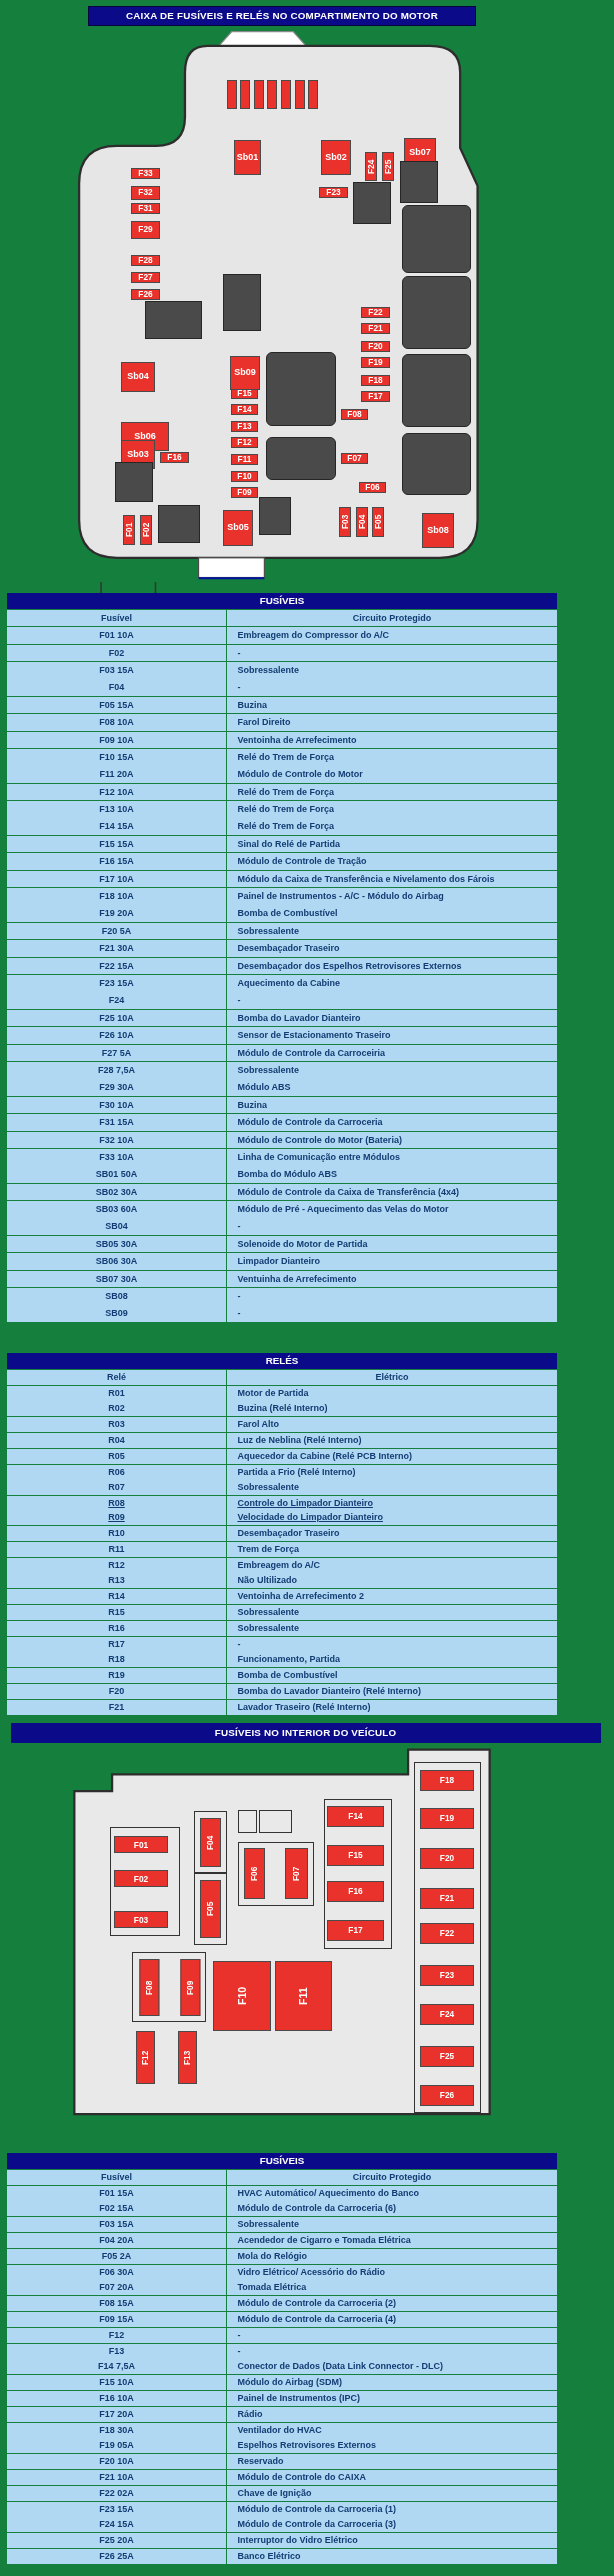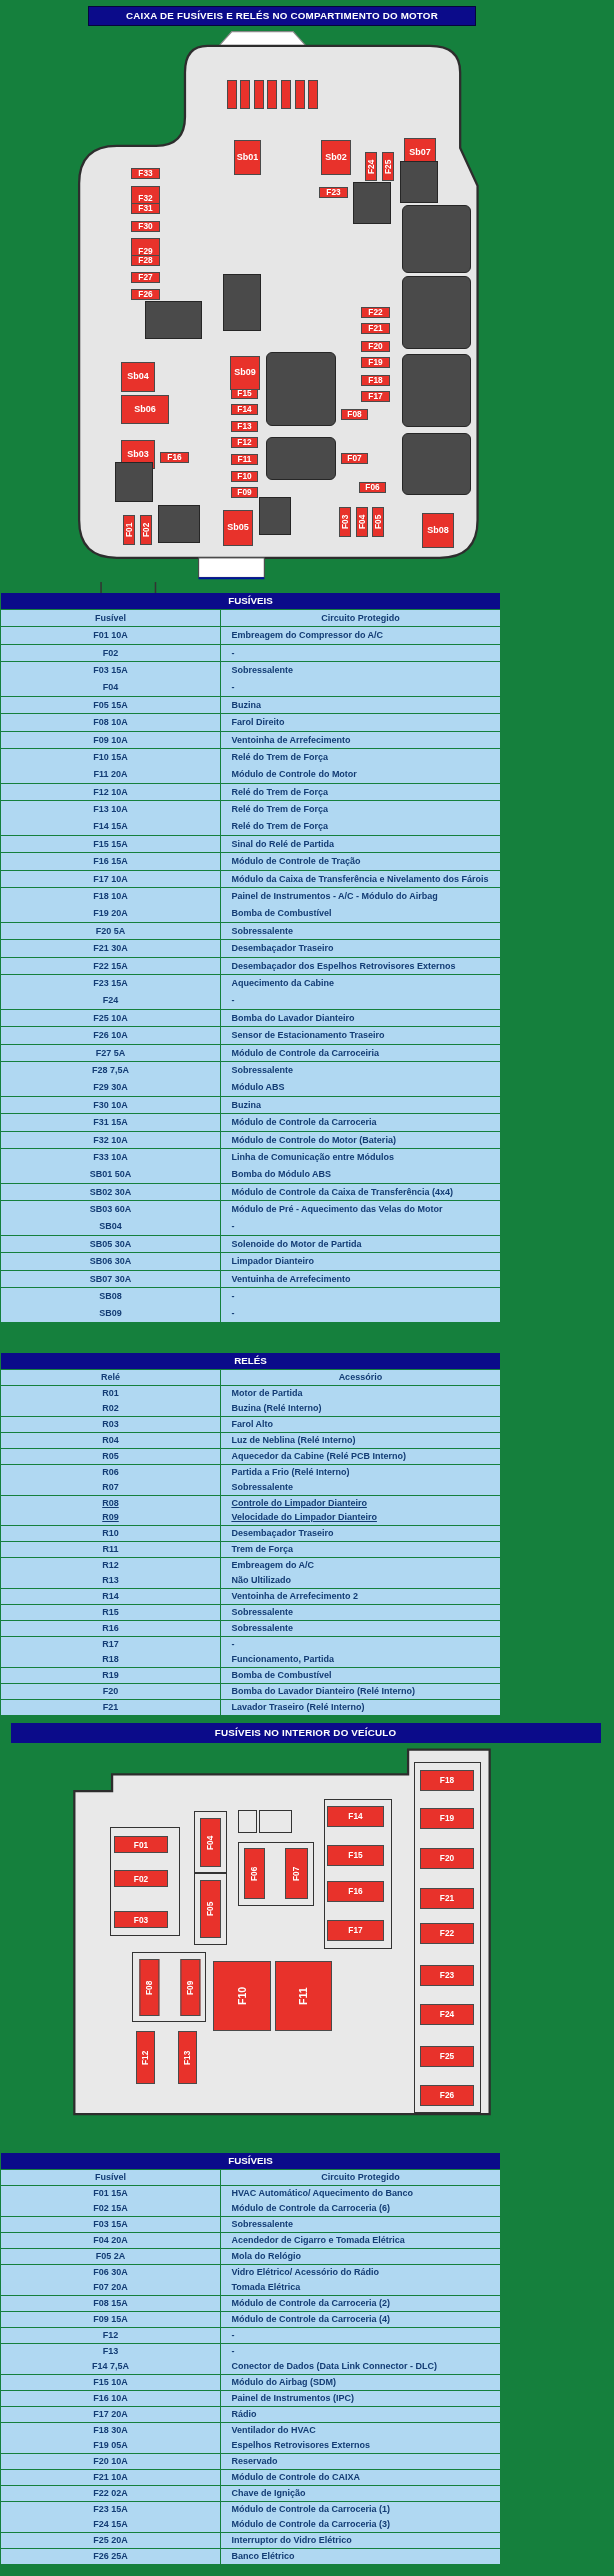--- a/index.html
+++ b/index.html
@@ -14,21 +14,21 @@
       font-weight:bold;font-size:8.3px;display:flex;align-items:center;justify-content:center;
       box-sizing:border-box;line-height:1;}
   .fz.vert{writing-mode:vertical-rl;transform:rotate(180deg);}
   .fz.vbig{writing-mode:vertical-rl;transform:rotate(180deg);font-size:10.6px;}
   .fz.sb{font-size:9px;margin-top:12px;}
   .relaybox{position:absolute;background:#4a4a4a;border:1.5px solid #262626;box-sizing:border-box;}
   .rnd{border-radius:6px;}
   .frame{position:absolute;border:1.5px solid #333;box-sizing:border-box;}
   .blank{position:absolute;border:1.5px solid #333;background:#e9e9e9;box-sizing:border-box;}
   .bar{position:absolute;background:#e8322b;border:0.8px solid #4a4a4a;box-sizing:border-box;}
-  .tbl{position:absolute;left:1px;width:499px;}
+  .tbl{position:absolute;left:7px;width:550px;}
   .tbl-title{background:#0b0b8a;color:#fff;font-weight:bold;text-align:center;
              font-size:9.8px;height:16px;line-height:16px;margin-bottom:0.8px;}
   .row{display:flex;margin-bottom:0.8px;}
   .row .c1{width:219px;background:#b0d8f2;text-align:center;color:#133c74;
            font-weight:bold;font-size:9px;box-sizing:border-box;}
   .row .c2{flex:1;margin-left:0.8px;background:#b0d8f2;padding-left:10.6px;color:#133c74;
            font-weight:bold;font-size:9px;box-sizing:border-box;text-align:left;}
   .row.head .c2{text-align:center;padding-left:0;}
   .t-eng .row div{height:16.6px;line-height:16.6px;}
   .t-rel .row div,.t-int .row div{height:15px;line-height:15px;}
@@ -49,24 +49,24 @@
       <path d="M 190,25 L 484,25 Q 524,25 524,60 L 524,160 L 547,210 L 547,652 Q 547,702 497,702
                L 70,702 Q 20,702 20,652 L 20,207 Q 20,157 70,157 L 122,157 Q 160,157 160,119
                L 160,60 Q 160,25 190,25 Z" fill="#e6e6e6" stroke="#2d2d2d" stroke-width="3"></path>
       <rect x="178" y="702" width="87" height="26" fill="#ffffff" stroke="#4a4a4a" stroke-width="1.5"></rect>
       <line x1="178" y1="729" x2="265" y2="729" stroke="#00149c" stroke-width="2.5"></line>
       <line x1="49" y1="734" x2="49" y2="749" stroke="#333" stroke-width="2"></line>
       <line x1="121" y1="734" x2="121" y2="749" stroke="#333" stroke-width="2"></line>
     </svg>
     <div id="engine-els">
         <div class="fz" style="left: 67px; top: 141px; width: 29px; height: 11.3px;">F33</div>
-        <div class="fz" style="left: 67px; top: 159px; width: 29px; height: 26px;">F32</div>
+        <div class="fz" style="left: 67px; top: 159px; width: 29px; height: 14px;">F32</div>
         <div class="fz" style="left: 67px; top: 176px; width: 29px; height: 11.3px;">F31</div>
         <div class="fz" style="left: 67px; top: 194px; width: 29px; height: 11.3px;">F30</div>
-        <div class="fz" style="left: 67px; top: 211px; width: 29px; height: 28px;">F29</div>
+        <div class="fz" style="left: 67px; top: 194px; width: 29px; height: 18px;">F29</div>
         <div class="fz" style="left: 67px; top: 228px; width: 29px; height: 11.3px;">F28</div>
         <div class="fz" style="left: 67px; top: 245px; width: 29px; height: 11.3px;">F27</div>
         <div class="fz" style="left: 67px; top: 262px; width: 29px; height: 11.3px;">F26</div>
         <div class="fz vert" style="left: 301px; top: 125px; width: 12px; height: 29px;">F24</div>
         <div class="fz vert" style="left: 318px; top: 125px; width: 12px; height: 29px;">F25</div>
         <div class="fz" style="left: 255px; top: 160px; width: 29px; height: 11.3px;">F23</div>
         <div class="fz" style="left: 297px; top: 280px; width: 29px; height: 11.3px;">F22</div>
         <div class="fz" style="left: 297px; top: 296px; width: 29px; height: 11.3px;">F21</div>
         <div class="fz" style="left: 297px; top: 314px; width: 29px; height: 11.3px;">F20</div>
         <div class="fz" style="left: 297px; top: 330px; width: 29px; height: 11.3px;">F19</div>
@@ -85,21 +85,21 @@
         <div class="fz" style="left: 295px; top: 455px; width: 27px; height: 11.3px;">F06</div>
         <div class="fz vert" style="left: 59px; top: 488px; width: 12px; height: 30px;">F01</div>
         <div class="fz vert" style="left: 76px; top: 488px; width: 12px; height: 30px;">F02</div>
         <div class="fz vert" style="left: 275px; top: 480px; width: 12px; height: 30px;">F03</div>
         <div class="fz vert" style="left: 292px; top: 480px; width: 12px; height: 30px;">F04</div>
         <div class="fz vert" style="left: 308px; top: 480px; width: 12px; height: 30px;">F05</div>
         <div class="fz sb" style="left: 170px; top: 101px; width: 27px; height: 35px;">Sb01</div>
         <div class="fz sb" style="left: 257px; top: 101px; width: 30px; height: 35px;">Sb02</div>
         <div class="fz sb" style="left: 340px; top: 99px; width: 32px; height: 30px;">Sb07</div>
         <div class="fz sb" style="left: 57px; top: 323px; width: 34px; height: 30px;">Sb04</div>
-        <div class="fz sb" style="left: 57px; top: 356px; width: 48px; height: 29.5px;">Sb06</div>
+        <div class="fz sb" style="left: 57px; top: 383px; width: 48px; height: 29.5px;">Sb06</div>
         <div class="fz sb" style="left: 57px; top: 401px; width: 34px; height: 29px;">Sb03</div>
         <div class="fz sb" style="left: 166px; top: 317px; width: 30px; height: 34px;">Sb09</div>
         <div class="fz sb" style="left: 159px; top: 471px; width: 30px; height: 36px;">Sb05</div>
         <div class="fz sb" style="left: 358px; top: 474px; width: 32px; height: 35px;">Sb08</div>
         <div class="relaybox" style="left: 289px; top: 155px; width: 38px; height: 42px;"></div>
         <div class="relaybox" style="left: 336px; top: 134px; width: 38px; height: 42px;"></div>
         <div class="relaybox rnd" style="left: 338px; top: 178px; width: 69px; height: 68px;"></div>
         <div class="relaybox rnd" style="left: 338px; top: 249px; width: 69px; height: 73px;"></div>
         <div class="relaybox rnd" style="left: 338px; top: 327px; width: 69px; height: 73px;"></div>
         <div class="relaybox rnd" style="left: 338px; top: 406px; width: 69px; height: 62px;"></div>
@@ -287,21 +287,21 @@
           <div class="c1">SB09</div>
           <div class="c2">-</div>
         </div>
       </div>
   </div>
 
   <div class="tbl t-rel" style="top:1353px;">
     <div class="tbl-title">RELÉS</div>
     <div class="row head">
       <div class="c1">Relé</div>
-      <div class="c2">Acessório</div>
+      <div class="c2">Elétrico</div>
     </div>
     <div id="rows-relays">
         <div class="row">
           <div class="c1">R01</div>
           <div class="c2">Motor de Partida</div>
         </div>
         <div class="row">
           <div class="c1">R02</div>
           <div class="c2">Buzina (Relé Interno)</div>
         </div>

